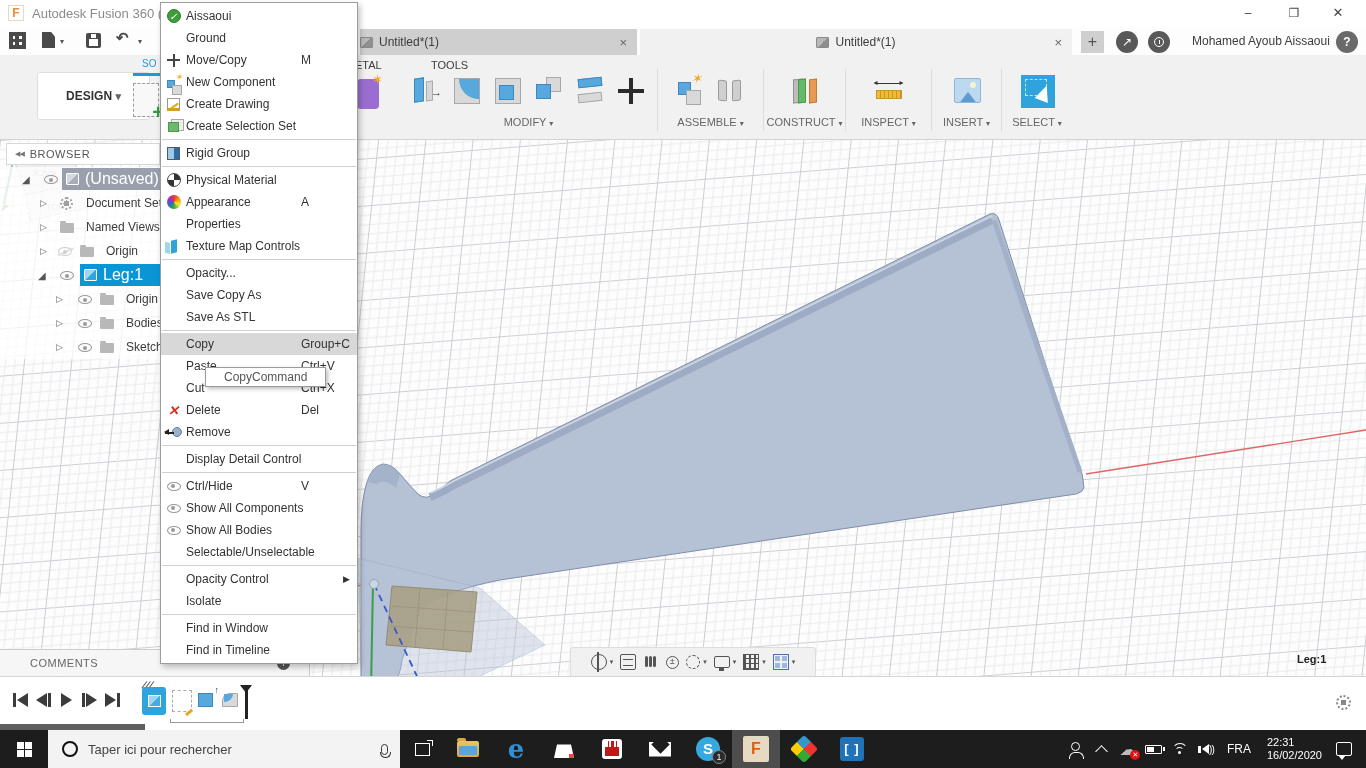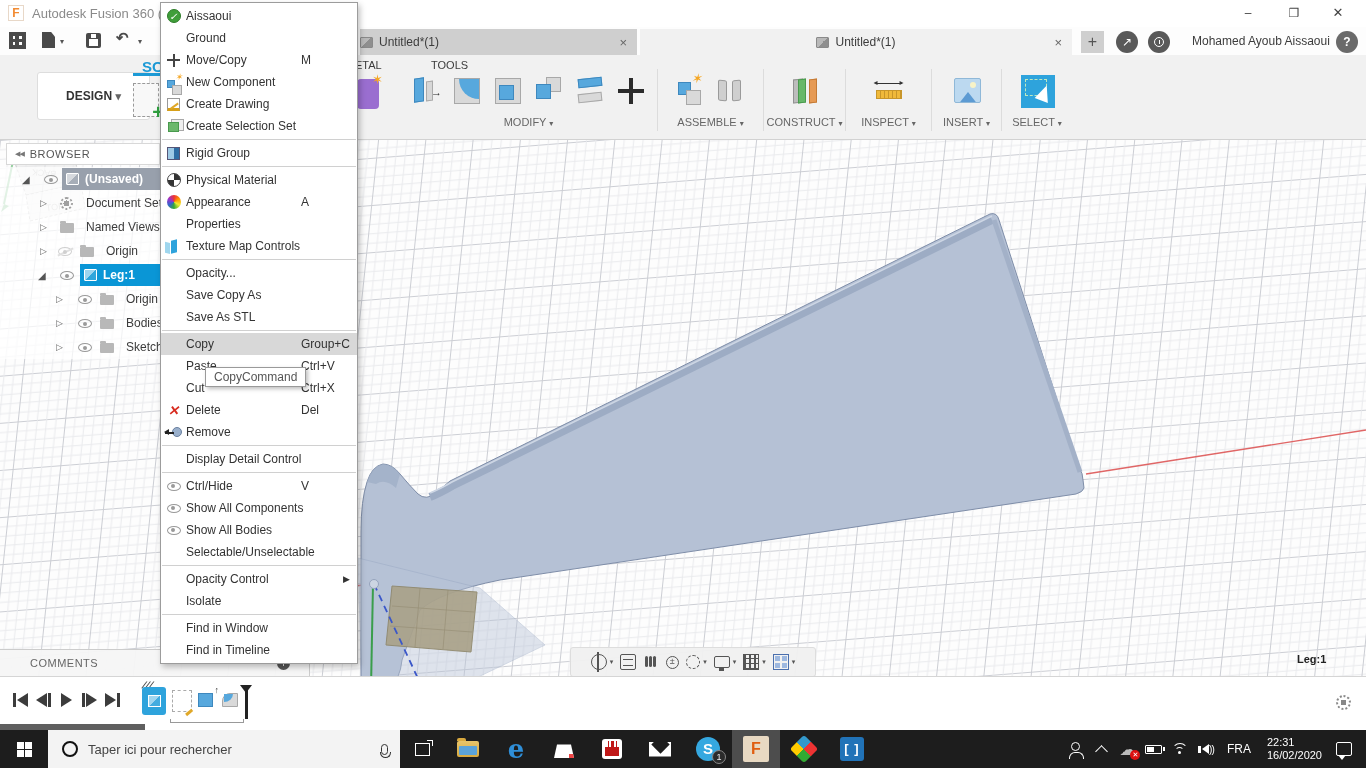--- a/index.html
+++ b/index.html
@@ -36,21 +36,21 @@
   .circbtn{position:absolute;top:4px;width:22px;height:22px;border-radius:50%;background:#595959;color:#fff;text-align:center;line-height:22px;font-size:12px}
   .extb{left:1116px}.clkb{left:1148px}
   .clockface{position:absolute;left:6px;top:6px;width:10px;height:10px;border:1.5px solid #fff;border-radius:50%}
   .clockface::after{content:"";position:absolute;left:3.5px;top:1.5px;width:1.5px;height:4px;background:#fff}
   .username{position:absolute;left:1192px;top:7px;color:#3c3c3c}
   .helpbtn{left:1336px;background:#6a6a6a;font-weight:bold}
 
   
   #ribbon{position:absolute;left:0;top:55px;width:1366px;height:85px;background:#f1f1f1;border-bottom:1px solid #d2d2d2;z-index:28}
   .design-btn{position:absolute;left:37px;top:17px;width:113px;height:48px;background:#fff;border:1px solid #ddd;border-radius:3px;text-align:center;line-height:46px;font-weight:bold;color:#333}
-  .so-frag{position:absolute;left:142px;top:3px;color:#1c9ad6;font-size:15px;font-weight:bold}
+  .so-frag{position:absolute;left:142px;top:3px;color:#1c9ad6;font-size:10px;font-weight:normal}
   .so-underline{position:absolute;left:133px;top:18px;width:40px;height:3px;background:#1c9ad6}
   .sketch-part{position:absolute;left:133px;top:28px;width:26px;height:34px;border:1px dashed #9a9a9a;background:#f8f8f8}
   .sketch-part::after{content:"+";position:absolute;right:-6px;bottom:-8px;color:#2e9e3e;font-size:20px;font-weight:bold}
   .purple-sliver{position:absolute;left:357px;top:24px;width:22px;height:30px;background:#9a6ed0;border-radius:4px}
   .purple-sliver::after{content:"✶";position:absolute;right:-4px;top:-7px;color:#f5a623;font-size:13px}
   .rtab-frag{position:absolute;top:4px;font-size:11px;color:#3c3c3c}
   .rgroup{position:absolute;top:14px;height:62px;border-right:1px solid #dcdcdc;text-align:center}
   .rgroup .icons{display:flex;justify-content:center;align-items:center;gap:9px;height:44px}
   .glabel{font-size:11px;color:#666;margin-top:3px}
   .glabel .caret{font-size:8px}
@@ -124,21 +124,21 @@
   .br-collapse{color:#777;font-size:7px;margin:0 6px 0 8px;letter-spacing:-1px}
   .br-title{font-size:11px;color:#555;letter-spacing:.5px}
   .br-rows{position:absolute;left:0;top:24px;width:162px;background:rgba(255,255,255,.72)}
   .brow{position:relative;height:24px;width:162px;overflow:hidden;white-space:nowrap}
   .brow .tri{position:absolute;top:7px;font-size:9px;color:#666}
   .brow .tri.exp{color:#555;font-size:10px}
   .hl{position:absolute;top:1px;height:22px;right:0;display:flex;align-items:center}
   .hl-gray{background:#98a0ac}
   .hl-blue{background:#0a96d6}
   .hl .cube{width:13px;height:12px;border:1.5px solid #fff;background:linear-gradient(135deg,rgba(255,255,255,.6)50%,rgba(255,255,255,.15)50%);margin:0 6px 0 4px;border-radius:1px}
-  .hl .hlabel{color:#fff;font-weight:bold;font-size:12px}
+  .hl .hlabel{color:#fff;font-weight:normal;font-size:16px}
   .eye{width:14px;height:9px;border:1.5px solid #9a9a9a;border-radius:50%;position:absolute;top:8px}
   .eye::after{content:"";position:absolute;left:3.5px;top:1.5px;width:4px;height:4px;background:#9a9a9a;border-radius:50%}
   .eye.off{opacity:.45}
   .eye.off::before{content:"";position:absolute;left:-2px;top:3px;width:17px;height:2px;background:#bbb;transform:rotate(-25deg)}
   .folder{position:absolute;top:8px;width:14px;height:10px;background:#b8b8b8;border-radius:1px}
   .folder::before{content:"";position:absolute;left:0;top:-2px;width:6px;height:2px;background:#b8b8b8;border-radius:1px 1px 0 0}
   .gear{position:absolute;top:6px;width:13px;height:13px;border:2.5px dotted #a0a0a0;border-radius:50%;background:radial-gradient(circle,#a0a0a0 0 3px,transparent 3px)}
   .blabel{position:absolute;top:5px;font-size:12px;color:#3c3c3c}
 
   
@@ -169,21 +169,21 @@
   .ic-texture{width:6px;height:13px;background:#2ea3dc;transform:skewY(-12deg);position:relative}
   .ic-texture::before{content:"";position:absolute;left:-6px;top:1px;width:5px;height:11px;background:#9fd6ee;transform:skewY(24deg)}
   .ic-delete{color:#d82c20;font-weight:bold;font-size:13px}
   .ic-remove{position:relative;width:10px;height:10px;background:#9ab0cc;border:1px solid #6a80a0;border-radius:50%;margin-left:6px}
   .ic-remove::before{content:"";position:absolute;left:-8px;top:3.5px;width:9px;height:2px;background:#222}
   .ic-remove::after{content:"";position:absolute;left:-9px;top:1px;border-top:3px solid transparent;border-bottom:3px solid transparent;border-right:5px solid #222}
   .ic-eye{position:relative;width:14px;height:9px;border:1.5px solid #9a9a9a;border-radius:50%}
   .ic-eye::after{content:"";position:absolute;left:3px;top:1px;width:4px;height:4px;background:#9a9a9a;border-radius:50%}
 
   
-  #tooltip{position:absolute;left:205px;top:367px;background:#fff;border:1px solid #9a9a9a;box-shadow:2px 2px 4px rgba(0,0,0,.25);padding:2px 8px;font-size:12px;color:#555;z-index:60}
+  #tooltip{position:absolute;left:205px;top:367px;background:#fff;border:1px solid #9a9a9a;box-shadow:2px 2px 4px rgba(0,0,0,.25);padding:2px 18px;font-size:12px;color:#555;z-index:60}
 
   
   #timeline{position:absolute;left:0;top:676px;width:1366px;height:54px;background:#fff;border-top:1px solid #d5d5d5;z-index:20}
   .pb{position:absolute;top:14px;display:flex;align-items:center;gap:3px}
   .pbtn{position:relative;width:20px;height:18px;display:flex;align-items:center;justify-content:center;gap:1px}
   .tri-l{width:0;height:0;border-top:7px solid transparent;border-bottom:7px solid transparent;border-right:11px solid #3c3c3c}
   .tri-r{width:0;height:0;border-top:7px solid transparent;border-bottom:7px solid transparent;border-left:11px solid #3c3c3c}
   .pbar{width:3px;height:14px;background:#3c3c3c}
   .tl-item{position:absolute;top:10px;width:24px;height:28px;border-radius:3px;display:flex;align-items:center;justify-content:center}
   .tl-comp{background:#2ea3dc}

